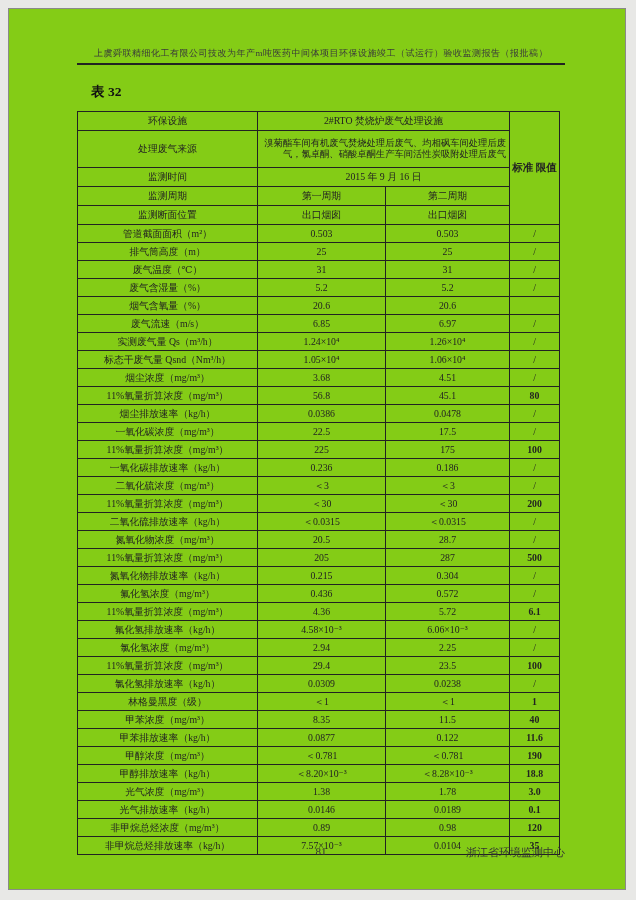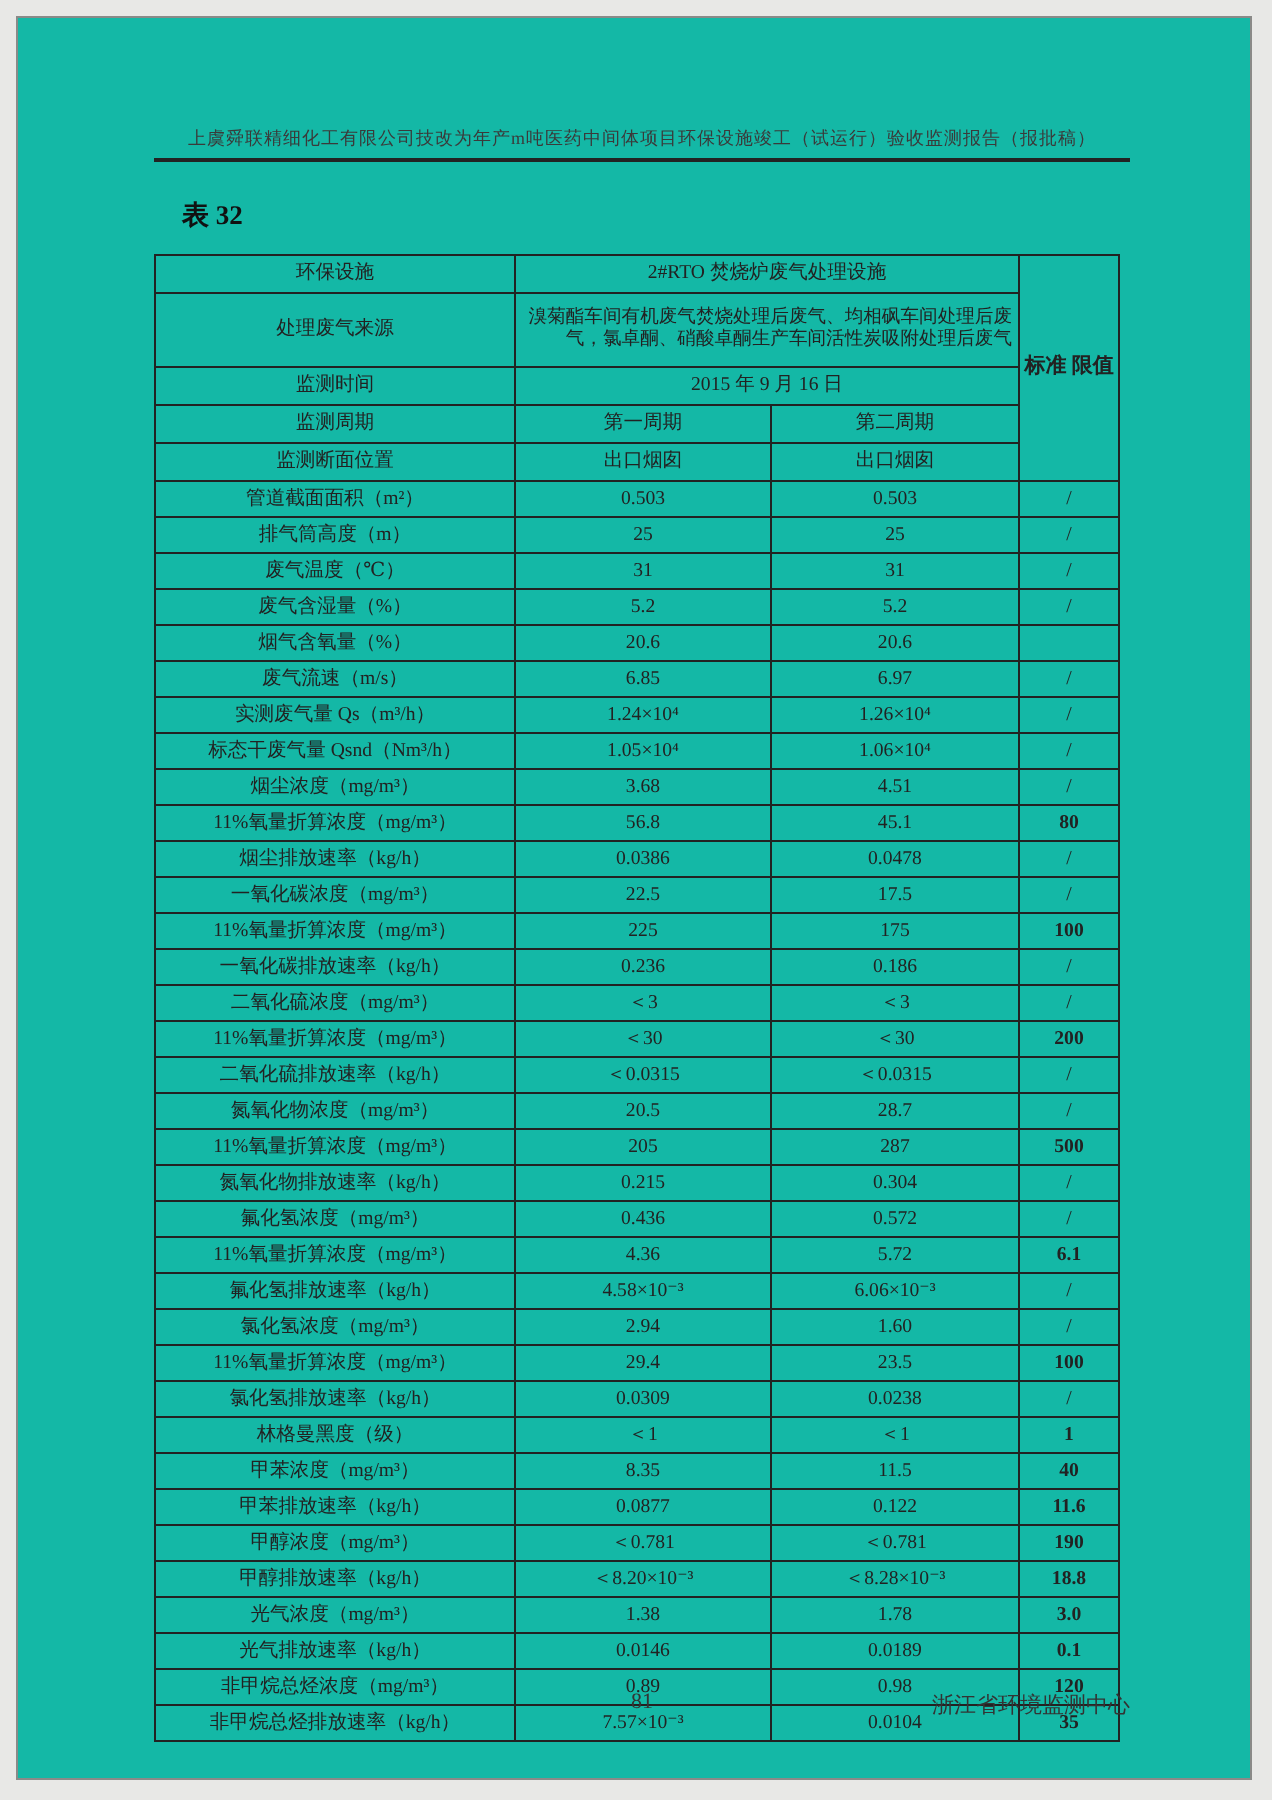--- a/index.html
+++ b/index.html
@@ -3,22 +3,22 @@
 <meta charset="utf-8">
 <style>
   html,body{margin:0;padding:0;}
   body{
     width:636px;height:900px;background:#e8e8e6;
     font-family:"Liberation Serif","DejaVu Serif",serif;
     color:#1c1c1c;position:relative;
   }
   .page{
     position:absolute;left:8px;top:8px;width:618px;height:882px;
-    background:#14b8a6;border:1px solid #8a8a88;box-sizing:border-box;
-    padding:54px 60px 0 68px;
+    background:#84cc16;border:1px solid #8a8a88;box-sizing:border-box;
+    padding:38px 60px 0 68px;
   }
   .running-header{
     font-size:9px;color:#3a3a3a;text-align:center;white-space:nowrap;
     letter-spacing:.5px;padding-bottom:3px;border-bottom:2px solid #222;
     transform-origin:center;
   }
   .title-row{
     margin:18px 0 10px 14px;display:flex;align-items:baseline;
     font-weight:bold;font-size:13.5px;color:#111;
   }
@@ -226,21 +226,21 @@
         </tr>
         <tr>
           <td class="lbl">氟化氢排放速率（kg/h）</td>
           <td>4.58×10⁻³</td>
           <td>6.06×10⁻³</td>
           <td class="lim">/</td>
         </tr>
         <tr class="thick">
           <td class="lbl">氯化氢浓度（mg/m³）</td>
           <td>2.94</td>
-          <td>1.60</td>
+          <td>2.25</td>
           <td class="lim">/</td>
         </tr>
         <tr>
           <td class="lbl">11%氧量折算浓度（mg/m³）</td>
           <td>29.4</td>
           <td>23.5</td>
           <td class="lim bold">100</td>
         </tr>
         <tr>
           <td class="lbl">氯化氢排放速率（kg/h）</td>

